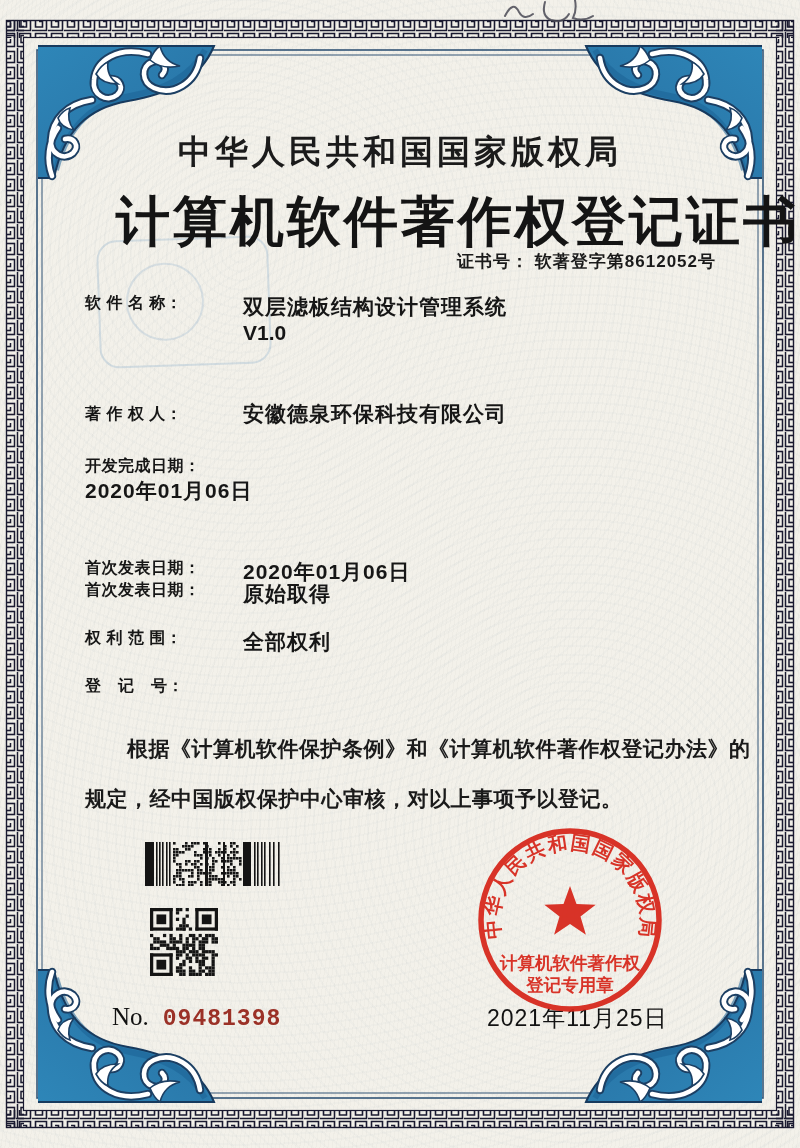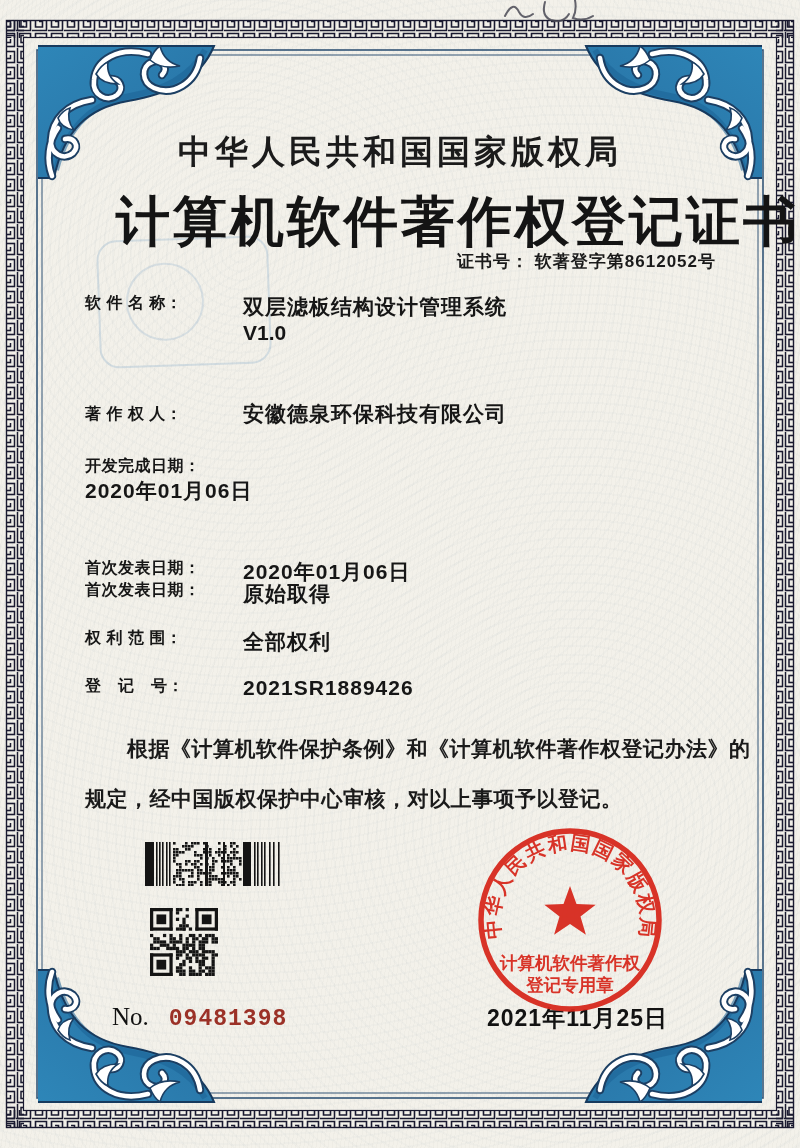--- a/index.html
+++ b/index.html
@@ -46,23 +46,23 @@
   .stmt { position:absolute; font-size:21px; font-weight:600; letter-spacing:.5px; color:#1a1a1a; }
   .stmt1 { top:735px; left:127px; }
   .stmt2 { top:785px; left:85px; }
 
   .barcode { position:absolute; top:842px; left:145px; }
   .qrcode  { position:absolute; top:908px; left:150px; }
 
   .serial { position:absolute; top:1003px; left:112px; display:flex; align-items:baseline; }
   .serial .no { font-family:"Liberation Serif", serif; font-size:25px; font-weight:400; color:#111; }
   .serial .num { font-family:"Liberation Mono", monospace; font-size:23px; font-weight:700;
-                 color:#9b3127; margin-left:20px; letter-spacing:1px; }
-
-  .issue-date { position:absolute; top:1003px; left:487px; font-size:23px; font-weight:700;
+                 color:#9b3127; margin-left:14px; letter-spacing:1px; }
+
+  .issue-date { position:absolute; top:1003px; left:487px; font-size:23px; font-weight:400;
                 letter-spacing:1px; color:#121212; z-index:2; }
   svg.seal { position:absolute; top:818px; left:468px; z-index:3; opacity:.94; }
 
   .emboss {
     position:absolute; top:238px; left:98px; width:172px; height:128px; z-index:1;
     border:2px solid rgba(150,180,205,.35); border-radius:20px; transform:rotate(-2deg);
   }
   .emboss::after {
     content:""; position:absolute; top:22px; left:26px; width:74px; height:74px;
     border:2px solid rgba(150,180,205,.3); border-radius:50%;
@@ -164,21 +164,20 @@
     <div class="row r4">
       <span class="lbl">首次发表日期：</span>
       <span class="val">原始取得</span>
     </div>
     <div class="row r5">
       <span class="lbl">权 利 范 围：</span>
       <span class="val">全部权利</span>
     </div>
     <div class="row r6">
       <span class="lbl">登　记　号：</span>
-      <span class="val">2021SR1889426</span>
     </div>
 
     <div class="stmt stmt2">规定，经中国版权保护中心审核，对以上事项予以登记。</div>
     <div class="stmt stmt1">根据《计算机软件保护条例》和《计算机软件著作权登记办法》的</div>
 
     <svg class="barcode" width="160" height="44">
         <rect x="0" y="0" width="9" height="44" fill="#141414"></rect>
         <rect x="11" y="0" width="1.6" height="44" fill="#141414"></rect>
         <rect x="14" y="0" width="1.6" height="44" fill="#141414"></rect>
         <rect x="17" y="0" width="1.6" height="44" fill="#141414"></rect>

